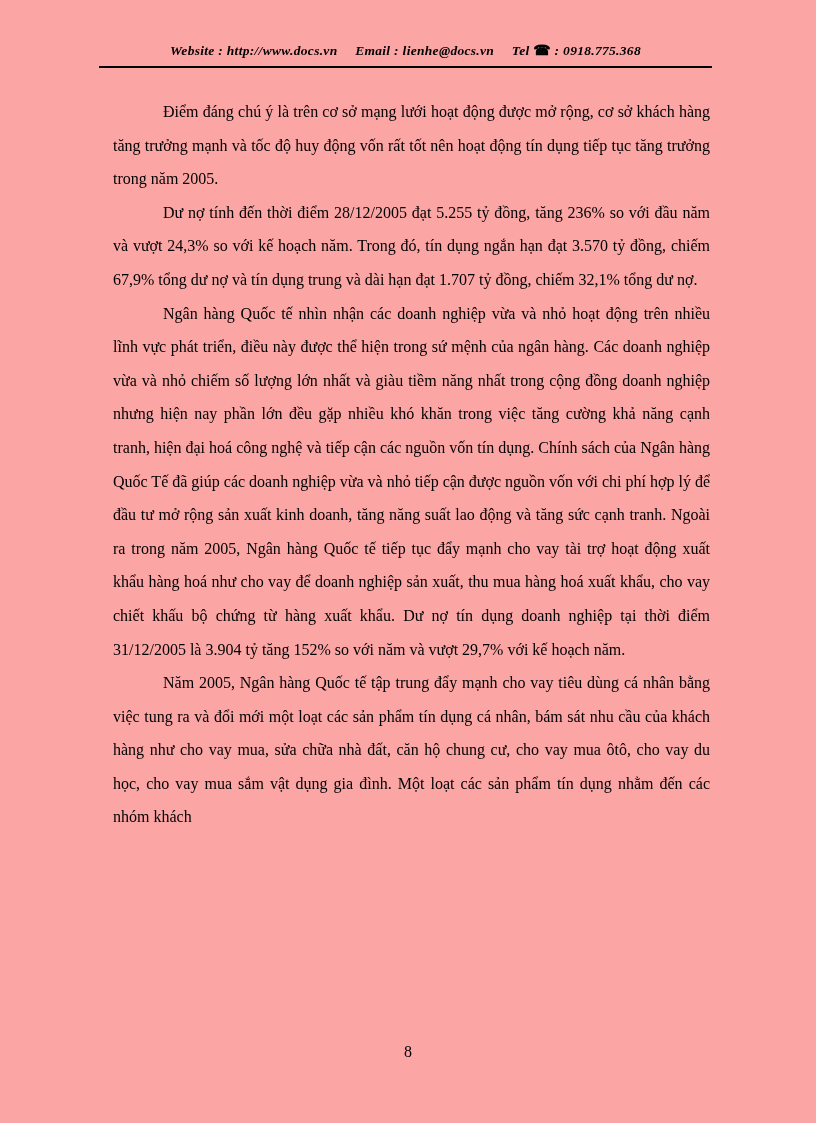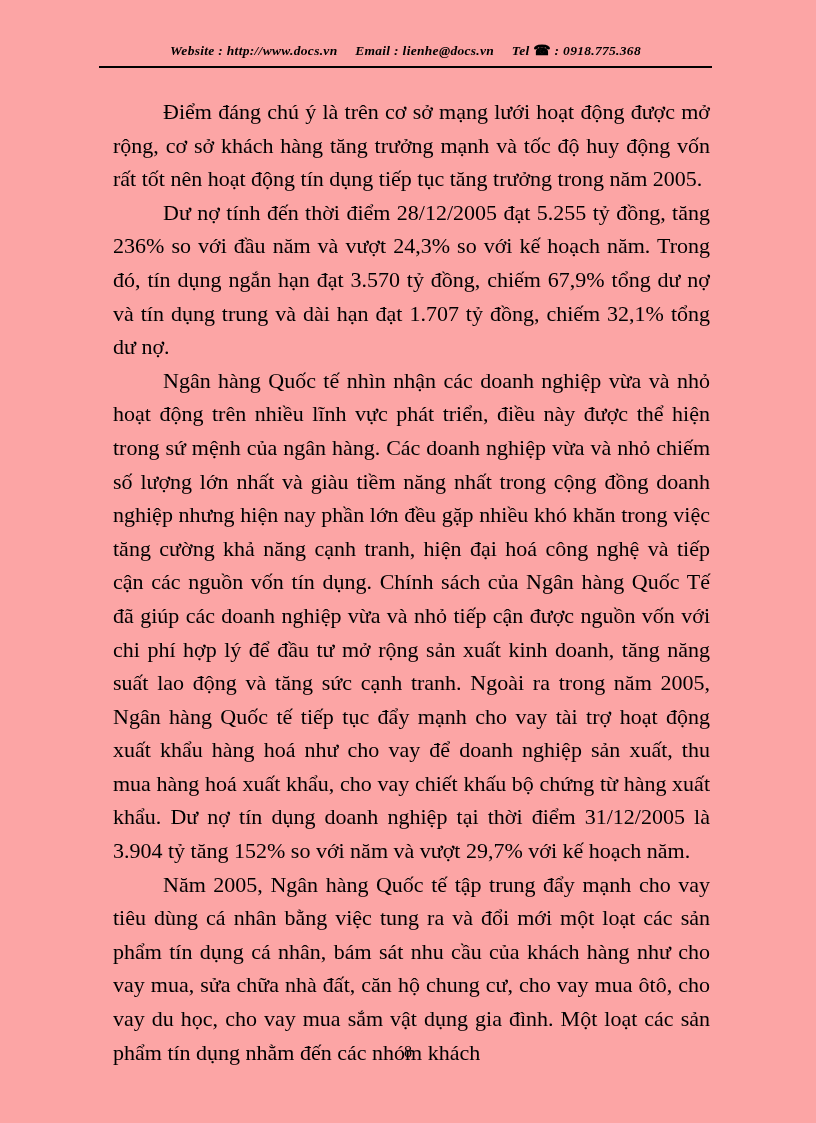--- a/index.html
+++ b/index.html
@@ -44,21 +44,21 @@
   }
   .phone-glyph {
     font-style: normal;
     font-size: 14px;
   }
   .page-body {
     position: absolute;
     top: 95px;
     left: 113px;
     width: 597px;
-    font-size: 22px;
+    font-size: 16px;
     line-height: 33.6px;
     text-align: justify;
   }
   .page-body p {
     margin: 0;
     padding: 0;
     text-indent: 50px;
   }
   .page-footer {
     position: absolute;

